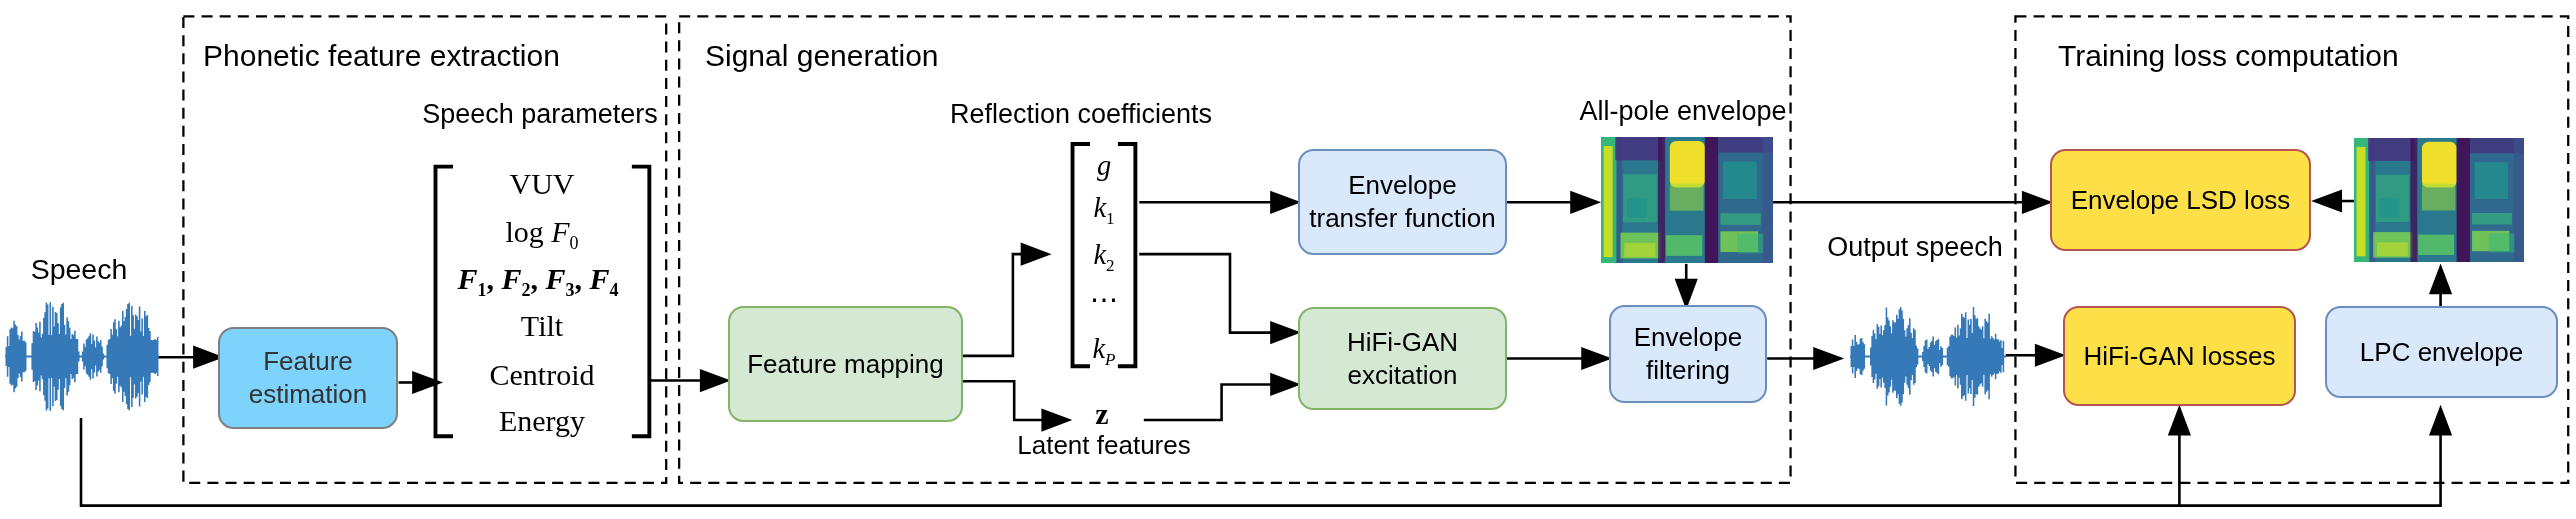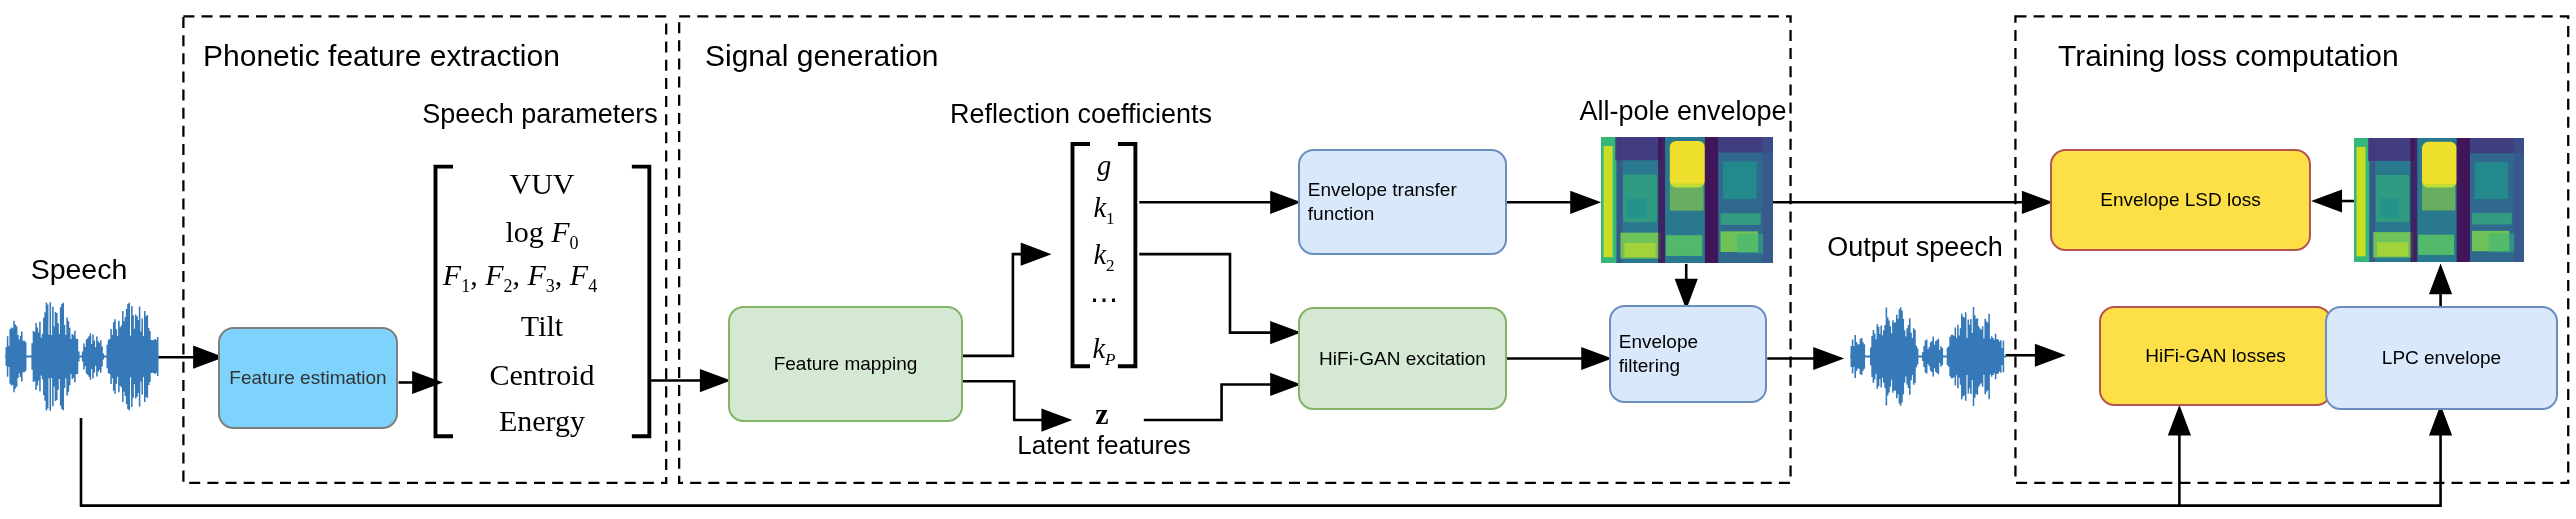--- a/index.html
+++ b/index.html
@@ -1,21 +1,21 @@
 <!DOCTYPE html>
 <html style="font-size:10.4px"><head>
 <meta charset="utf-8">
 <style>
   html,body{margin:0;padding:0;background:#ffffff;}
   body{width:2576px;height:520px;position:relative;overflow:hidden;
        font-family:"Liberation Sans","DejaVu Sans",sans-serif;color:#000;}
   svg.overlay{position:absolute;left:0;top:0;}
   .box{position:absolute;border-radius:15.6px;border:2.3px solid #000;
-       display:flex;align-items:center;justify-content:center;text-align:left;
-       font-size:19px;line-height:1.26;padding:0 7.8px;box-sizing:border-box;}
+       display:flex;align-items:center;justify-content:center;text-align:center;
+       font-size:26px;line-height:1.26;padding:0 7.8px;box-sizing:border-box;}
   .green{background:#d5e8d4;border-color:#82b366;}
   .blue{background:#dae8fc;border-color:#6c8ebf;}
   .red{background:#fde047;border-color:#b85450;}
   .gray{background:#7dd3fc;border-color:#7f7f7f;color:#333;margin-top:22px;}
   .label{position:absolute;font-size:27px;text-align:right;white-space:nowrap;transform:translateX(-50%);}
   .sec-title{position:absolute;font-size:30px;white-space:nowrap;}
   .mrow{position:absolute;font-family:"Liberation Serif","DejaVu Serif",serif;
         font-size:30px;text-align:center;white-space:nowrap;transform:translateX(-50%);}
   .mrow sub{font-size:60%;}
   .m2{font-size:28.5px;}
@@ -120,21 +120,21 @@
 <div class="label" style="left:79px;top:253px;font-size:28.5px;">Speech</div>
 <div class="label" style="left:540px;top:99px;">Speech parameters</div>
 <div class="label" style="left:1081px;top:99px;">Reflection coefficients</div>
 <div class="label zsym" style="left:1102px;top:397px;">z</div>
 <div class="label" style="left:1104px;top:430px;font-size:26px;">Latent features</div>
 <div class="label" style="left:1683px;top:96px;">All-pole envelope</div>
 <div class="label" style="left:1915px;top:232px;">Output speech</div>
 
 <div class="mrow" style="left:542px;top:160px;height:47px;line-height:47px;">VUV</div>
 <div class="mrow" style="left:542px;top:208px;height:47px;line-height:47px;">log <i>F</i><sub>0</sub></div>
-<div class="mrow" style="left:520px;top:255px;height:47px;line-height:39px;"><i>F</i><sub>1</sub>, <i>F</i><sub>2</sub>, <i>F</i><sub>3</sub>, <i>F</i><sub>4</sub></div>
+<div class="mrow" style="left:538px;top:255px;height:47px;line-height:47px;font-weight:bold;"><i>F</i><sub>1</sub>, <i>F</i><sub>2</sub>, <i>F</i><sub>3</sub>, <i>F</i><sub>4</sub></div>
 <div class="mrow" style="left:542px;top:302px;height:47px;line-height:47px;">Tilt</div>
 <div class="mrow" style="left:542px;top:351px;height:47px;line-height:47px;">Centroid</div>
 <div class="mrow" style="left:542px;top:397px;height:47px;line-height:47px;">Energy</div>
 
 <div class="mrow m2" style="left:1104px;top:144px;height:43px;line-height:43px;"><i>g</i></div>
 <div class="mrow m2" style="left:1104px;top:186px;height:43px;line-height:43px;"><i>k</i><sub>1</sub></div>
 <div class="mrow m2" style="left:1104px;top:233px;height:43px;line-height:43px;"><i>k</i><sub>2</sub></div>
 <div class="mrow m2" style="left:1104px;top:278px;height:43px;line-height:43px;">⋯</div>
 <div class="mrow m2" style="left:1104px;top:327px;height:43px;line-height:43px;"><i>k</i><sub><i>P</i></sub></div>
 
@@ -149,24 +149,24 @@
 </div>
 <div class="box green" style="left:1298px;top:307px;width:209px;height:103px;">
   <span>HiFi-GAN excitation</span>
 </div>
 <div class="box blue" style="left:1609px;top:305px;width:158px;height:98px;">
   <span>Envelope filtering</span>
 </div>
 <div class="box red" style="left:2050px;top:149px;width:261px;height:102px;">
   <span>Envelope LSD loss</span>
 </div>
-<div class="box red" style="left:2063px;top:306px;width:233px;height:100px;margin-left:36px;">
+<div class="box red" style="left:2063px;top:306px;width:233px;height:100px;">
   <span>HiFi-GAN losses</span>
 </div>
-<div class="box blue" style="left:2325px;top:306px;width:233px;height:104px;">
+<div class="box blue" style="left:2325px;top:306px;width:233px;height:92px;">
   <span>LPC envelope</span>
 </div>
 
 <div class="wave" style="left:4.5px;top:295px;"><svg width="154" height="123" viewBox="0 0 238 190">
       <path d="M0 93.4V96.6M2 80.3V109.7M4 63.8V126.2M6 78.7V111.3M8 52.7V137.3M10 50.1V139.9M12 51.5V138.5M14 39.9V150.1M16 45.7V144.3M18 48.4V141.6M20 61.9V128.1M22 68.8V121.2M24 63.4V126.6M26 56.5V133.5M28 70.5V119.5M30 70.5V119.5M32 72.9V117.1M34 93.4V96.6M36 93.4V96.6M38 93.4V96.6M40 93.4V96.6M42 74.6V115.4M44 55.7V134.3M46 57.2V132.8M48 43.2V146.8M50 50.2V139.8M52 58.1V131.9M54 41.4V148.6M56 65.6V124.4M58 60.0V130.0M60 35.3V154.7M62 26.5V163.5M64 11.6V178.4M66 14.6V175.4M68 61.5V128.5M70 11.0V179.0M72 61.6V128.4M74 18.1V171.9M76 48.8V141.2M78 26.2V163.8M80 27.6V162.4M82 43.8V146.2M84 60.1V129.9M86 19.0V171.0M88 13.9V176.1M90 11.9V178.1M92 46.4V143.6M94 61.4V128.6M96 34.7V155.3M98 40.4V149.6M100 50.7V139.3M102 67.8V122.2M104 60.1V129.9M106 62.2V127.8M108 55.3V134.7M110 67.4V122.6M112 68.0V122.0M114 87.2V102.8M116 93.4V96.6M118 93.4V96.6M120 87.4V102.6M122 75.1V114.9M124 80.3V109.7M126 68.8V121.2M128 66.7V123.3M130 63.7V126.3M132 59.2V130.8M134 75.6V114.4M136 61.1V128.9M138 70.4V119.6M140 80.6V109.4M142 64.2V125.8M144 71.5V118.5M146 74.1V115.9M148 69.8V120.2M150 79.4V110.6M152 90.2V99.8M154 93.4V96.6M156 93.4V96.6M158 76.8V113.2M160 69.1V120.9M162 68.0V122.0M164 52.4V137.6M166 61.3V128.7M168 41.9V148.1M170 37.5V152.5M172 52.7V137.3M174 63.8V126.2M176 39.7V150.3M178 49.9V140.1M180 47.0V143.0M182 24.7V165.3M184 40.4V149.6M186 33.8V156.2M188 21.4V168.6M190 13.8V176.2M192 12.0V178.0M194 63.1V126.9M196 17.0V173.0M198 31.2V158.8M200 52.0V138.0M202 29.9V160.1M204 32.7V157.3M206 38.7V151.3M208 17.9V172.1M210 56.5V133.5M212 36.1V153.9M214 63.3V126.7M216 24.5V165.5M218 32.9V157.1M220 30.7V159.3M222 51.1V138.9M224 55.6V134.4M226 69.4V120.6M228 69.9V120.1M230 69.6V120.4M232 67.8V122.2M234 69.8V120.2M236 64.8V125.2M238 93.4V96.6" stroke="#3579b8" stroke-width="2.4" fill="none"></path>
     </svg></div>
 <div class="wave" style="left:1850px;top:298px;"><svg width="156" height="117" viewBox="0 0 240 180">
       <path d="M0 88.4V91.6M2 73.9V106.1M4 63.9V116.1M6 73.7V106.3M8 56.9V123.1M10 67.8V112.2M12 71.6V108.4M14 71.1V108.9M16 62.8V117.2M18 61.4V118.6M20 68.1V111.9M22 71.1V108.9M24 88.4V91.6M26 88.4V91.6M28 88.4V91.6M30 88.4V91.6M32 76.3V103.7M34 58.6V121.4M36 49.1V130.9M38 54.7V125.3M40 63.4V116.6M42 40.2V139.8M44 44.1V135.9M46 55.3V124.7M48 42.2V137.8M50 57.4V122.6M52 49.7V130.3M54 41.4V138.6M56 14.8V165.2M58 30.0V150.0M60 34.6V145.4M62 43.6V136.4M64 54.4V125.6M66 34.2V145.8M68 37.8V142.2M70 37.2V142.8M72 25.6V154.4M74 32.0V148.0M76 17.2V162.8M78 14.4V165.6M80 19.2V160.8M82 32.0V148.0M84 49.5V130.5M86 59.2V120.8M88 46.7V133.3M90 41.5V138.5M92 31.2V148.8M94 53.6V126.4M96 61.4V118.6M98 46.4V133.6M100 49.4V130.6M102 73.3V106.7M104 77.6V102.4M106 88.4V91.6M108 88.4V91.6M110 88.4V91.6M112 83.0V97.0M114 73.9V106.1M116 65.4V114.6M118 63.8V116.2M120 78.3V101.7M122 75.3V104.7M124 68.4V111.6M126 66.0V114.0M128 59.2V120.8M130 71.9V108.1M132 66.5V113.5M134 64.6V115.4M136 62.8V117.2M138 80.1V99.9M140 74.3V105.7M142 77.0V103.0M144 88.4V91.6M146 88.4V91.6M148 88.4V91.6M150 76.7V103.3M152 74.1V105.9M154 59.7V120.3M156 56.7V123.3M158 56.4V123.6M160 58.5V121.5M162 45.4V134.6M164 61.1V118.9M166 41.2V138.8M168 57.5V122.5M170 46.5V133.5M172 24.3V155.7M174 28.7V151.3M176 30.4V149.6M178 21.9V158.1M180 61.6V118.4M182 33.2V146.8M184 41.1V138.9M186 32.3V147.7M188 53.7V126.3M190 13.9V166.1M192 26.5V153.5M194 32.3V147.7M196 31.2V148.8M198 43.6V136.4M200 47.0V133.0M202 48.7V131.3M204 43.4V136.6M206 61.8V118.2M208 32.0V148.0M210 35.8V144.2M212 37.9V142.1M214 24.2V155.8M216 62.7V117.3M218 59.0V121.0M220 61.4V118.6M222 64.3V115.7M224 55.1V124.9M226 62.9V117.1M228 64.0V116.0M230 67.0V113.0M232 65.0V115.0M234 77.0V103.0M236 65.9V114.1M238 88.4V91.6M240 88.4V91.6" stroke="#3579b8" stroke-width="2.4" fill="none"></path>
     </svg></div>
 

